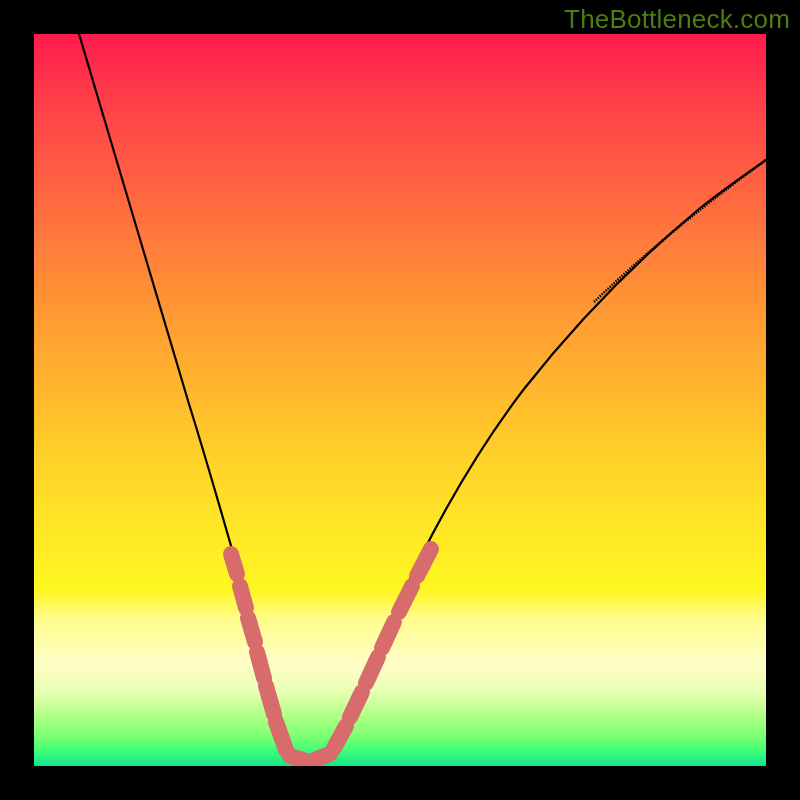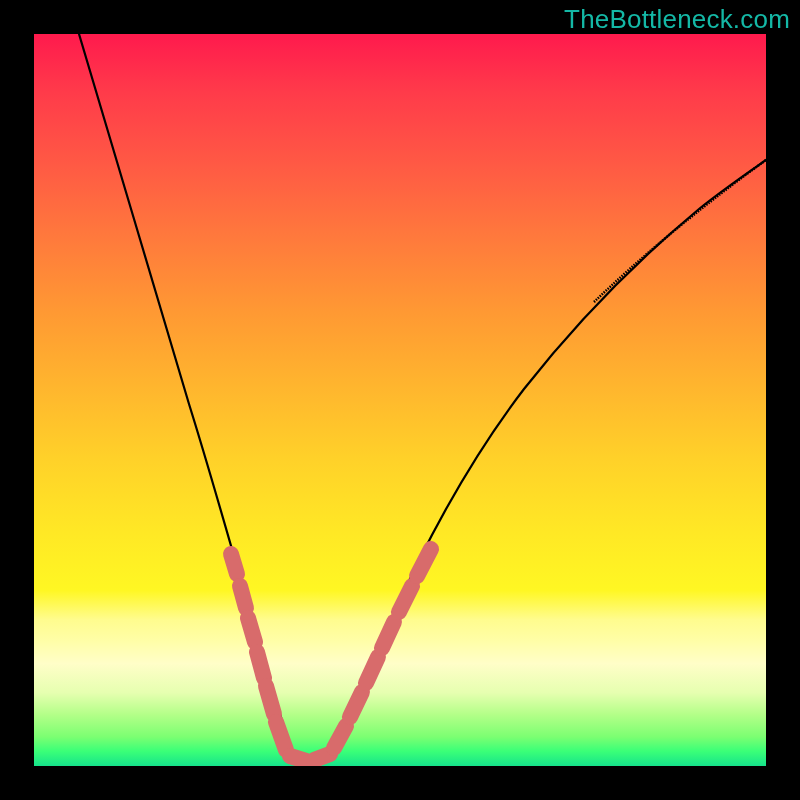--- a/index.html
+++ b/index.html
@@ -44,21 +44,21 @@
       #b3ff88 93%,
       #7cff72 96%,
       #3aff78 98%,
       #16e38b 100%
     );
   }
   .attribution {
     position: absolute;
     top: 4px;
     right: 10px;
-    color: #14b8a6;
+    color: #4d7c0f;
     font-size: 26px;
     font-weight: 500;
     letter-spacing: 0.2px;
     user-select: none;
   }
   svg.overlay {
     position: absolute;
     left: 0;
     top: 0;
     width: 732px;

